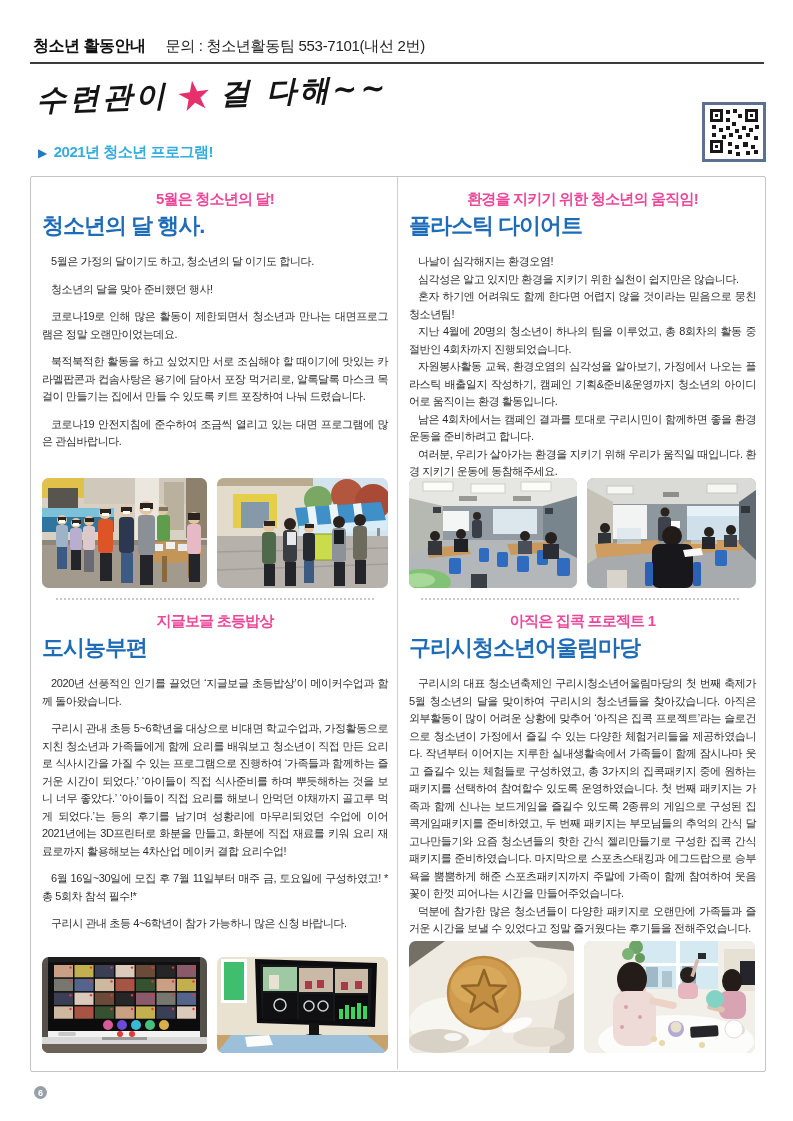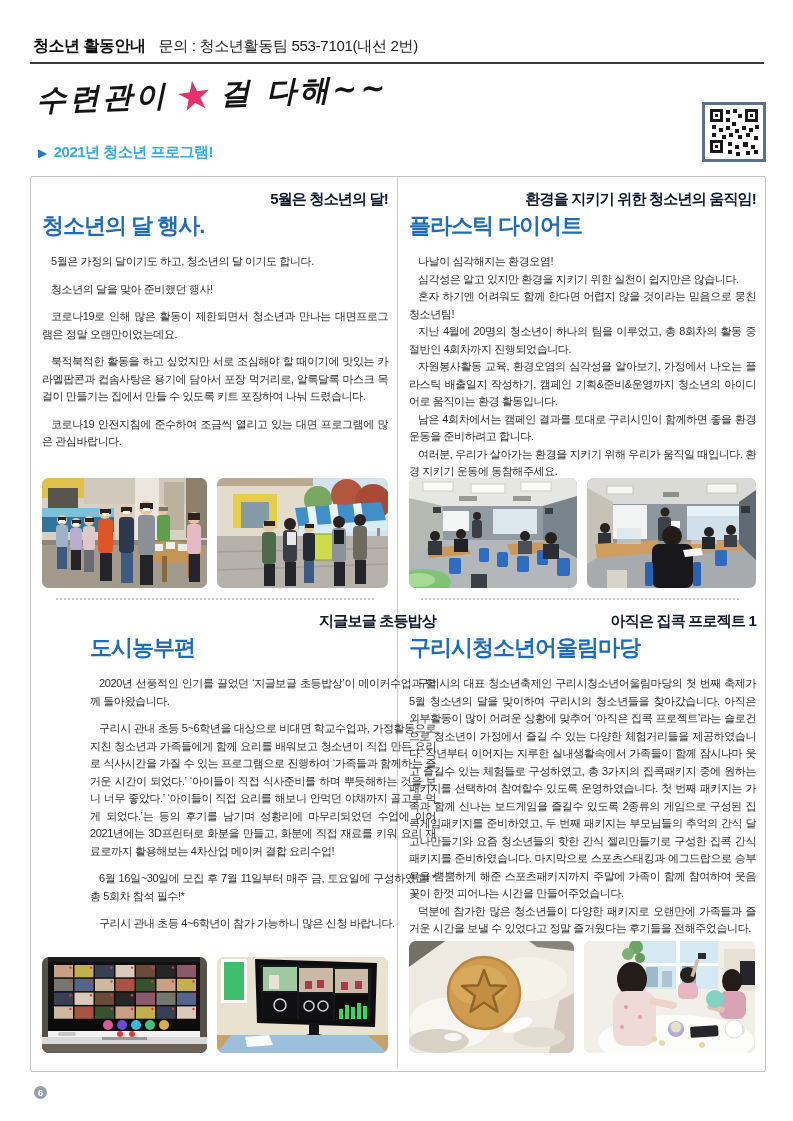--- a/index.html
+++ b/index.html
@@ -1,20 +1,20 @@
 <!DOCTYPE html>
 <html><head>
 <meta charset="utf-8">
 <style>
   html,body{margin:0;padding:0;background:#fff;}
   .page{position:relative;width:793px;height:1121px;background:#ffffff;overflow:hidden;
         font-family:"Liberation Sans","DejaVu Sans",sans-serif;color:#222;}
 
   
-  .masthead{position:absolute;left:33px;top:36px;display:flex;align-items:baseline;gap:13px;}
+  .masthead{position:absolute;left:33px;top:36px;display:flex;align-items:baseline;gap:20px;}
   .masthead-title{font-size:16px;font-weight:bold;color:#111;letter-spacing:-0.5px;}
   .masthead-contact{font-size:15px;color:#222;letter-spacing:-0.3px;}
   .masthead-rule{position:absolute;left:30px;top:62px;width:734px;height:2px;background:#3c3c3c;}
 
   
   .callig{position:absolute;left:36px;top:74px;display:flex;align-items:center;gap:8px;
           transform:rotate(-2deg);}
   .callig-txt{font-family:"DejaVu Serif","Liberation Serif",serif;font-style:italic;font-weight:bold;
               font-size:30px;color:#141414;letter-spacing:3px;}
   .callig-star{font-size:40px;color:#e5306b;line-height:1;transform:rotate(-6deg);font-style:normal;}
@@ -30,22 +30,22 @@
   
   .content-frame{position:absolute;left:30px;top:176px;width:734px;height:894px;
                  border:1px solid #c4c4c4;border-radius:2px;}
   .v-divider{position:absolute;left:397px;top:177px;width:1px;height:892px;background:#cfcfcf;}
   .section-divider{position:absolute;top:598px;width:318px;border-top:2px dotted #c9c9c9;}
   .sd-left{left:56px;} .sd-right{left:421px;}
 
   
   .article{position:absolute;width:346px;}
   .art1{left:42px;top:190px;} .art2{left:409px;top:190px;width:347px;}
-  .art3{left:42px;top:612px;margin-left:48px;} .art4{left:409px;top:612px;width:347px;}
-  .art-title{font-size:15px;font-weight:bold;color:#0f172a;text-align:right;margin:0;letter-spacing:-0.8px;}
+  .art3{left:42px;top:612px;} .art4{left:409px;top:612px;width:347px;}
+  .art-title{font-size:15px;font-weight:bold;color:#ec4899;text-align:center;margin:0;letter-spacing:-0.8px;}
   .art-sub{font-size:22px;font-weight:bold;color:#1e6cb8;text-align:left;margin:2px 0 12px;letter-spacing:-1px;}
   .art-body p{font-size:11px;line-height:17.5px;color:#2e2e2e;text-align:justify;
               text-indent:9px;letter-spacing:-0.4px;margin:0;}
   .gap-body p{margin:0 0 10px;}
 
   
   .photo-row{position:absolute;display:flex;gap:10px;}
   .pr1{left:42px;top:478px;} .pr2{left:409px;top:478px;}
   .pr3{left:42px;top:957px;} .pr4{left:409px;top:941px;}
   .photo{border-radius:7px;overflow:hidden;background:#ddd;flex:none;}

